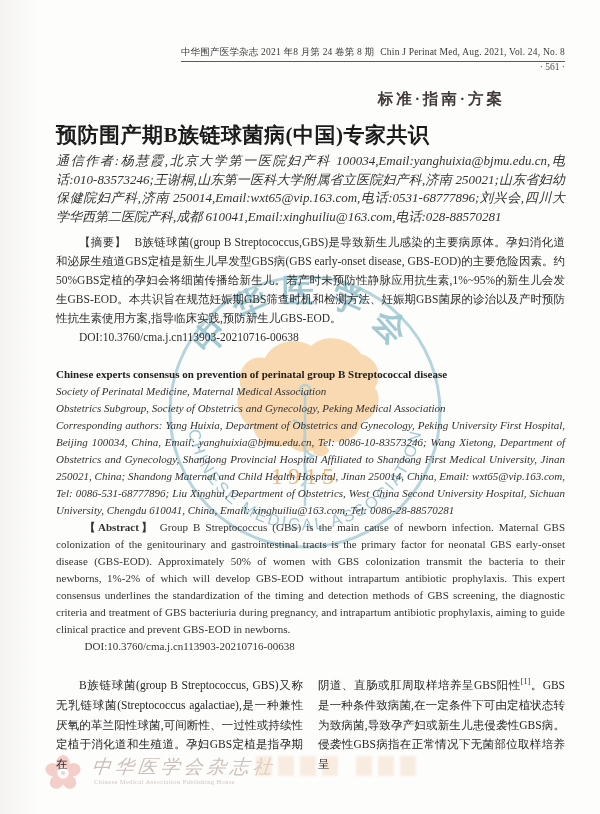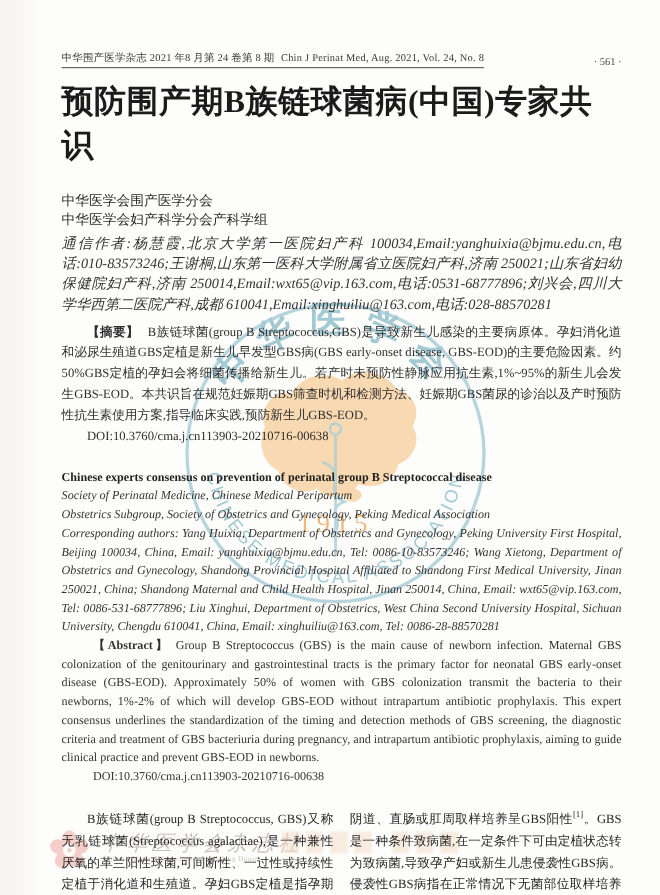--- a/index.html
+++ b/index.html
@@ -14,44 +14,44 @@
   
   body::before {
     content: "";
     position: absolute; left: 0; top: 0; width: 42px; height: 100%;
     background: linear-gradient(90deg, #efedea, rgba(255,255,255,0));
     opacity: .6; pointer-events: none;
   }
 
   .content { position: absolute; left: 56px; top: 46px; width: 509px; z-index: 2; }
 
-  .header-row { display: flex; justify-content: space-between; align-items: flex-end; font-size: 9.5px; color: #3a3a3a; }
+  .header-row { display: flex; justify-content: space-between; align-items: flex-end; font-size: 9.5px; color: #3a3a3a; flex-direction: column; }
   .journal-cite { border-bottom: 1px solid #5a5a5a; padding-bottom: 2px; letter-spacing: .2px; }
   .journal-cite .en { margin-left: 6px; }
   .page-num { color: #4a4a4a; }
 
   .section-label {
     margin-top: 17px; text-align: right; padding-right: 60px;
     font-size: 15.5px; font-weight: bold; color: #403b39; letter-spacing: 3px;
   }
 
   .article-title {
-    margin-top: 11px; font-size: 29px; font-weight: bold; color: #1b1b1b; letter-spacing: .5px;
+    margin-top: 11px; font-size: 21px; font-weight: bold; color: #1b1b1b; letter-spacing: .5px;
   }
 
   .author-block { margin-top: 21px; font-size: 12.5px; line-height: 17.5px; color: #2c2c2c; }
 
   .contact-block {
     margin-top: 3px; font-size: 13px; line-height: 18.6px;
     font-style: italic; text-align: justify; color: #333;
   }
 
   .abstract-zh { margin-top: 7px; font-size: 11.5px; line-height: 19px; text-align: justify; color: #2e2e2e; }
   .abstract-zh p { text-indent: 2em; }
-  .abstract-zh .lbl { font-weight: bold; margin-right: 8px; }
+  .abstract-zh .lbl { font-weight: normal; margin-right: 8px; }
 
   .en-block { margin-top: 19px; font-size: 11px; line-height: 17px; color: #333; }
   .en-title { font-weight: bold; color: #222; margin-top: 12px; }
   .en-affil { font-style: italic; }
   .en-corr { font-style: italic; text-align: justify; }
   .en-para { text-align: justify; text-indent: 2.6em; }
   .en-para .lbl { font-weight: bold; font-style: normal; }
   .en-doi { text-indent: 2.6em; }
 
   .body-cols { display: flex; gap: 15px; margin-top: 21px; font-size: 11.5px; line-height: 19.6px; color: #262626; }
@@ -127,38 +127,35 @@
 
 <div class="content">
 
   <div class="header-row">
     <span class="journal-cite">
       <span>中华围产医学杂志 2021 年8 月第 24 卷第 8 期</span><span class="en">Chin J Perinat Med, Aug. 2021, Vol. 24, No. 8</span>
     </span>
     <span class="page-num">· 561 ·</span>
   </div>
 
+  <div class="section-label">标准·指南·方案</div>
 
   <h1 class="article-title">预防围产期B族链球菌病(中国)专家共识</h1>
 
-  <div class="author-block">
-    <div>中华医学会围产医学分会</div>
-    <div>中华医学会妇产科学分会产科学组</div>
-  </div>
 
   <div class="contact-block">通信作者:杨慧霞,北京大学第一医院妇产科 100034,Email:yanghuixia@bjmu.edu.cn,电话:010-83573246;王谢桐,山东第一医科大学附属省立医院妇产科,济南 250021;山东省妇幼保健院妇产科,济南 250014,Email:wxt65@vip.163.com,电话:0531-68777896;刘兴会,四川大学华西第二医院产科,成都 610041,Email:xinghuiliu@163.com,电话:028-88570281</div>
 
   <div class="abstract-zh">
     <p><span class="lbl">【摘要】</span><span>B族链球菌(group B Streptococcus,GBS)是导致新生儿感染的主要病原体。孕妇消化道和泌尿生殖道GBS定植是新生儿早发型GBS病(GBS early-onset disease, GBS-EOD)的主要危险因素。约50%GBS定植的孕妇会将细菌传播给新生儿。若产时未预防性静脉应用抗生素,1%~95%的新生儿会发生GBS-EOD。本共识旨在规范妊娠期GBS筛查时机和检测方法、妊娠期GBS菌尿的诊治以及产时预防性抗生素使用方案,指导临床实践,预防新生儿GBS-EOD。</span></p>
     <p>DOI:10.3760/cma.j.cn113903-20210716-00638</p>
   </div>
 
   <div class="en-block">
     <div class="en-title">Chinese experts consensus on prevention of perinatal group B Streptococcal disease</div>
-    <div class="en-affil">Society of Perinatal Medicine, Chinese Medical Peripartum</div>
+    <div class="en-affil">Society of Perinatal Medicine, Maternal Medical Association</div>
     <div class="en-affil">Obstetrics Subgroup, Society of Obstetrics and Gynecology, Peking Medical Association</div>
     <div class="en-corr">Corresponding authors: Yang Huixia, Department of Obstetrics and Gynecology, Peking University First Hospital, Beijing 100034, China, Email: yanghuixia@bjmu.edu.cn, Tel: 0086-10-83573246; Wang Xietong, Department of Obstetrics and Gynecology, Shandong Provincial Hospital Affiliated to Shandong First Medical University, Jinan 250021, China; Shandong Maternal and Child Health Hospital, Jinan 250014, China, Email: wxt65@vip.163.com, Tel: 0086-531-68777896; Liu Xinghui, Department of Obstetrics, West China Second University Hospital, Sichuan University, Chengdu 610041, China, Email: xinghuiliu@163.com, Tel: 0086-28-88570281</div>
     <p class="en-para"><span class="lbl">【Abstract】</span> <span>Group B Streptococcus (GBS) is the main cause of newborn infection. Maternal GBS colonization of the genitourinary and gastrointestinal tracts is the primary factor for neonatal GBS early-onset disease (GBS-EOD). Approximately 50% of women with GBS colonization transmit the bacteria to their newborns, 1%-2% of which will develop GBS-EOD without intrapartum antibiotic prophylaxis. This expert consensus underlines the standardization of the timing and detection methods of GBS screening, the diagnostic criteria and treatment of GBS bacteriuria during pregnancy, and intrapartum antibiotic prophylaxis, aiming to guide clinical practice and prevent GBS-EOD in newborns.</span></p>
     <p class="en-doi">DOI:10.3760/cma.j.cn113903-20210716-00638</p>
   </div>
 
   <div class="body-cols">
     <div class="col">
       <p class="first">B族链球菌(group B Streptococcus, GBS)又称无乳链球菌(Streptococcus agalactiae),是一种兼性厌氧的革兰阳性球菌,可间断性、一过性或持续性定植于消化道和生殖道。孕妇GBS定植是指孕期在</p>
     </div>

